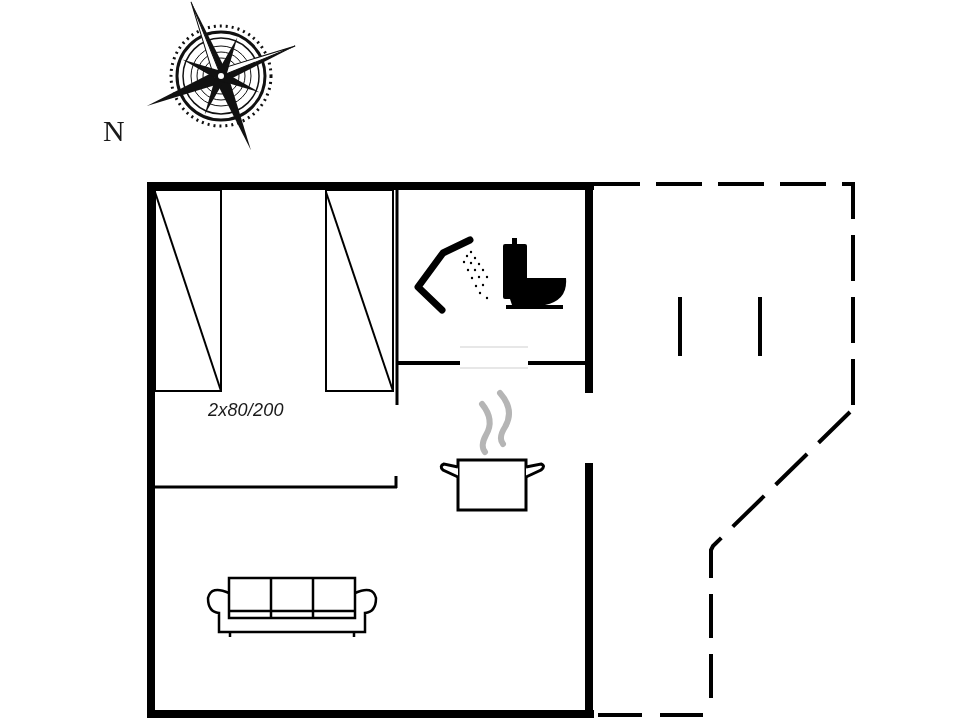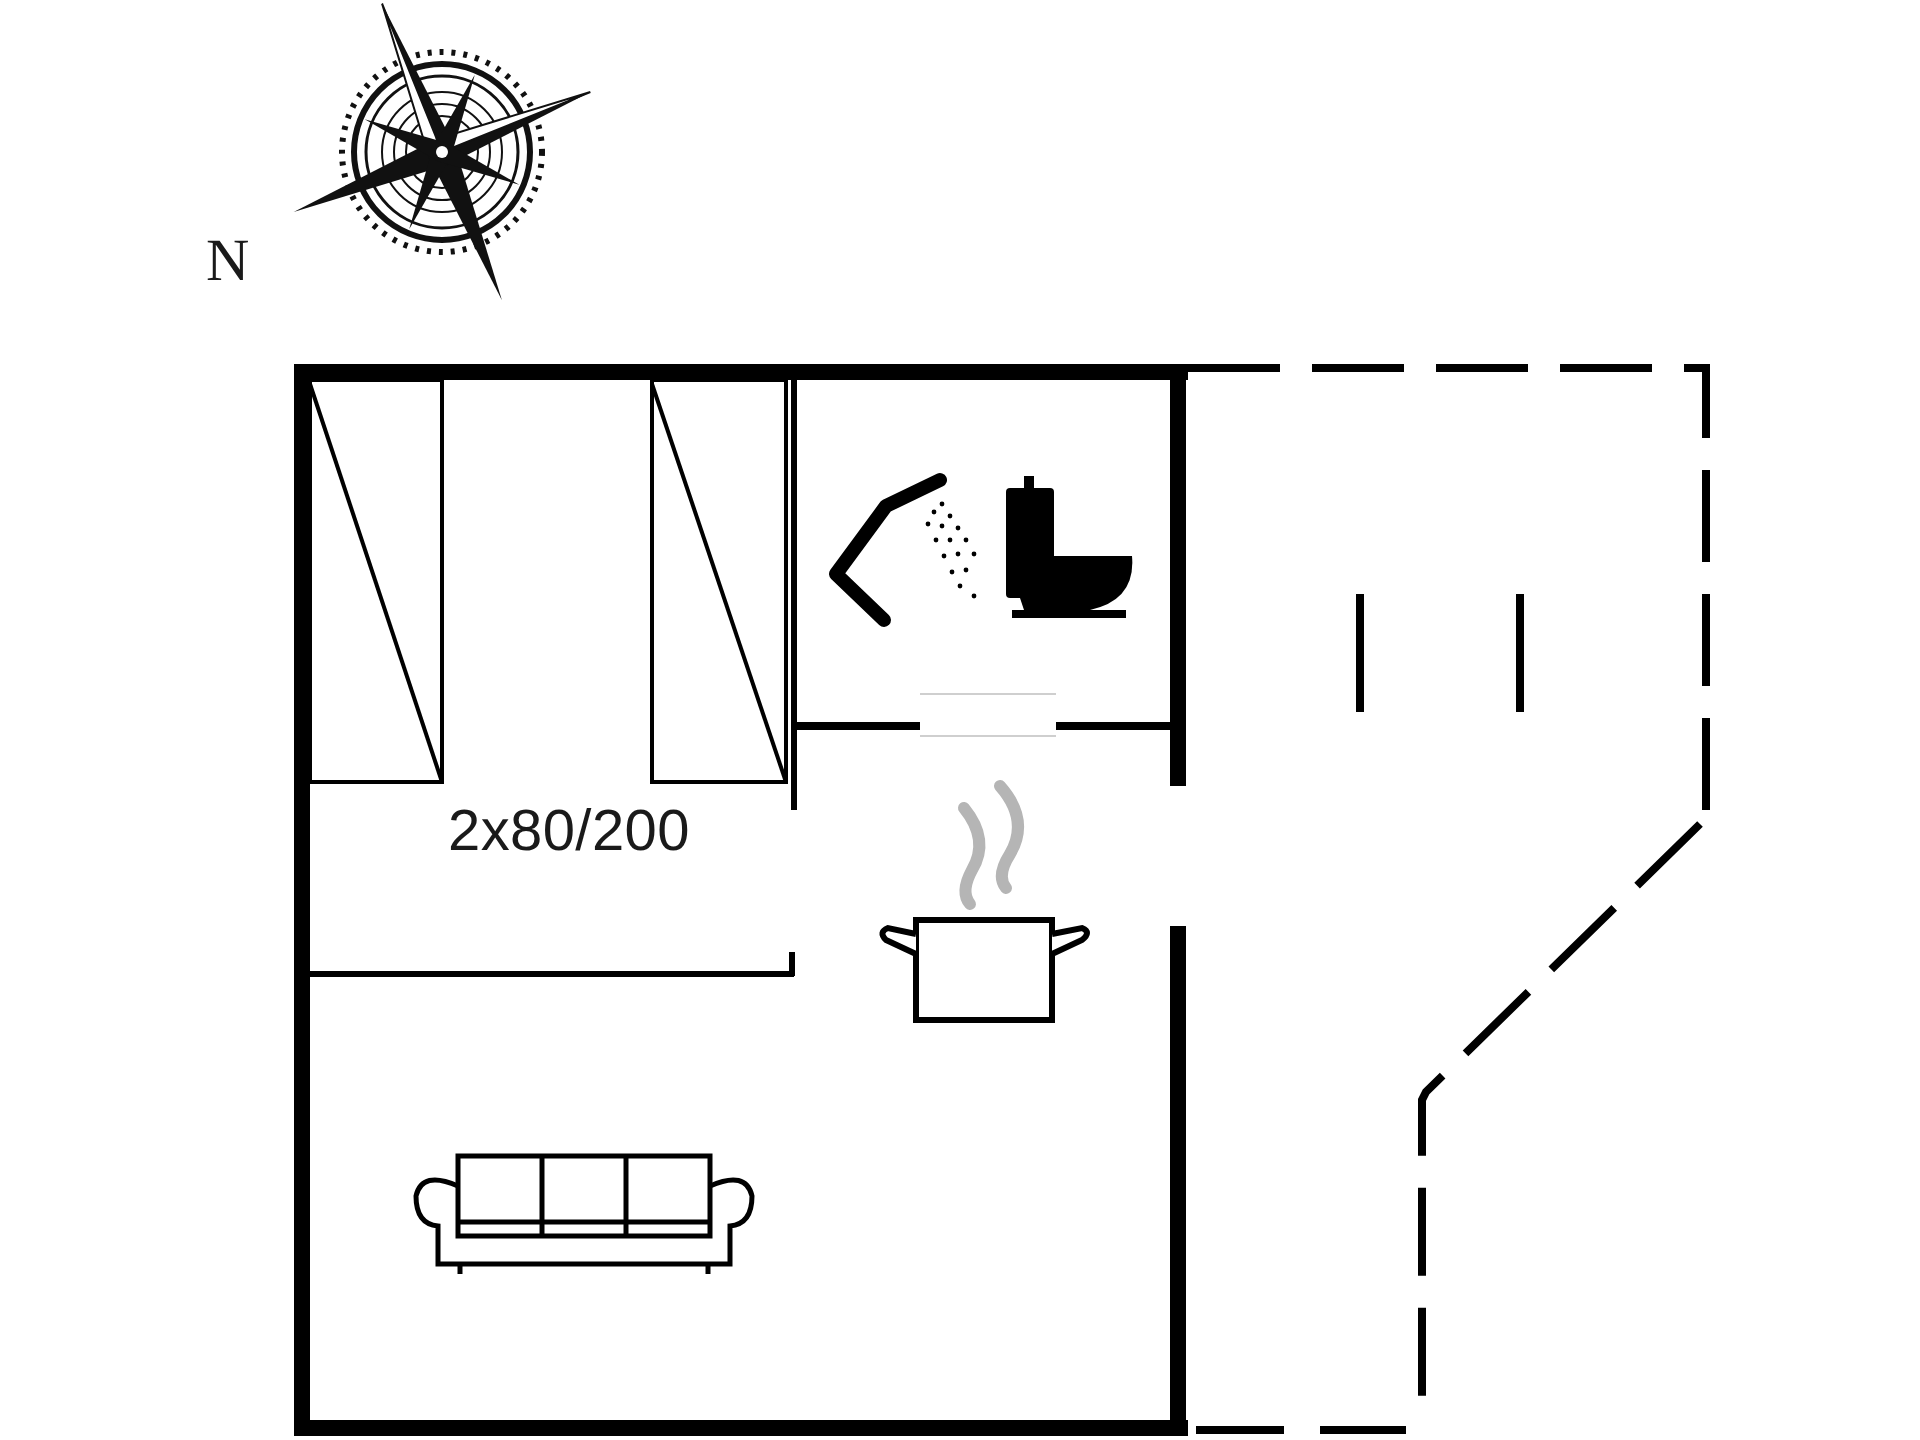--- a/index.html
+++ b/index.html
@@ -1,20 +1,20 @@
 <!DOCTYPE html>
 <html><head>
 <meta charset="utf-8">
 <style>
   html, body { margin:0; padding:0; background:#ffffff; }
   body { width:960px; height:720px; position:relative; overflow:hidden; font-family:"Liberation Sans", sans-serif; }
   svg { position:absolute; left:0; top:0; }
   .label { position:absolute; color:#1a1a1a; }
   .north { left:103px; top:114px; font-family:"Liberation Serif", serif; font-size:30px; }
-  .bed-label { left:224px; top:400px; font-size:29px; letter-spacing:0.2px; }
+  .bed-label { left:208px; top:400px; font-size:18px; letter-spacing:0.2px;font-style:italic; }
 </style>
 </head>
 <body>
 
 <svg width="960" height="720" viewBox="0 0 960 720">
 
   <g transform="translate(221,76)">
     <circle r="50" fill="none" stroke="#111" stroke-width="3" stroke-dasharray="2 4"></circle>
     <circle r="44" fill="none" stroke="#111" stroke-width="3"></circle>
     <circle r="38" fill="none" stroke="#111" stroke-width="1.5"></circle>

